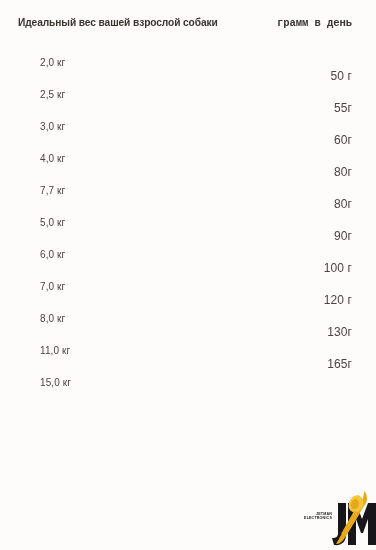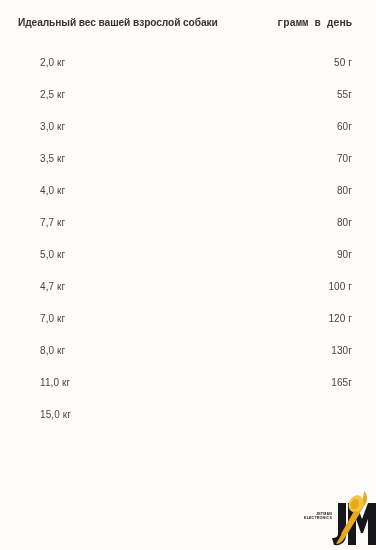--- a/index.html
+++ b/index.html
@@ -71,22 +71,22 @@
     left: 40px;
     top: 0;
     font-size: 10px;
     color: #4a4440;
     letter-spacing: 0.1px;
     white-space: nowrap;
   }
   .cell-grams {
     position: absolute;
     right: 24px;
-    top: 0;
-    font-size: 10px;
+    top: 12px;
+    font-size: 12px;
     color: #4a4440;
     letter-spacing: 0.1px;
     white-space: nowrap;
   }
   .cell-grams.obscured {
     color: #d8d4cf;
   }
 
   
   .watermark {
@@ -136,37 +136,33 @@
       </div>
       <div class="table-row">
         <div class="cell-weight">2,5 кг</div>
         <div class="cell-grams">55г</div>
       </div>
       <div class="table-row">
         <div class="cell-weight">3,0 кг</div>
         <div class="cell-grams">60г</div>
       </div>
       <div class="table-row">
-        <div class="cell-weight">3,5 кг</div>
-        <div class="cell-grams">70г</div>
-      </div>
-      <div class="table-row">
         <div class="cell-weight">4,0 кг</div>
         <div class="cell-grams">80г</div>
       </div>
       <div class="table-row">
         <div class="cell-weight">7,7 кг</div>
         <div class="cell-grams">80г</div>
       </div>
       <div class="table-row">
         <div class="cell-weight">5,0 кг</div>
         <div class="cell-grams">90г</div>
       </div>
       <div class="table-row">
-        <div class="cell-weight">4,7 кг</div>
+        <div class="cell-weight">6,0 кг</div>
         <div class="cell-grams">100 г</div>
       </div>
       <div class="table-row">
         <div class="cell-weight">7,0 кг</div>
         <div class="cell-grams">120 г</div>
       </div>
       <div class="table-row">
         <div class="cell-weight">8,0 кг</div>
         <div class="cell-grams">130г</div>
       </div>

